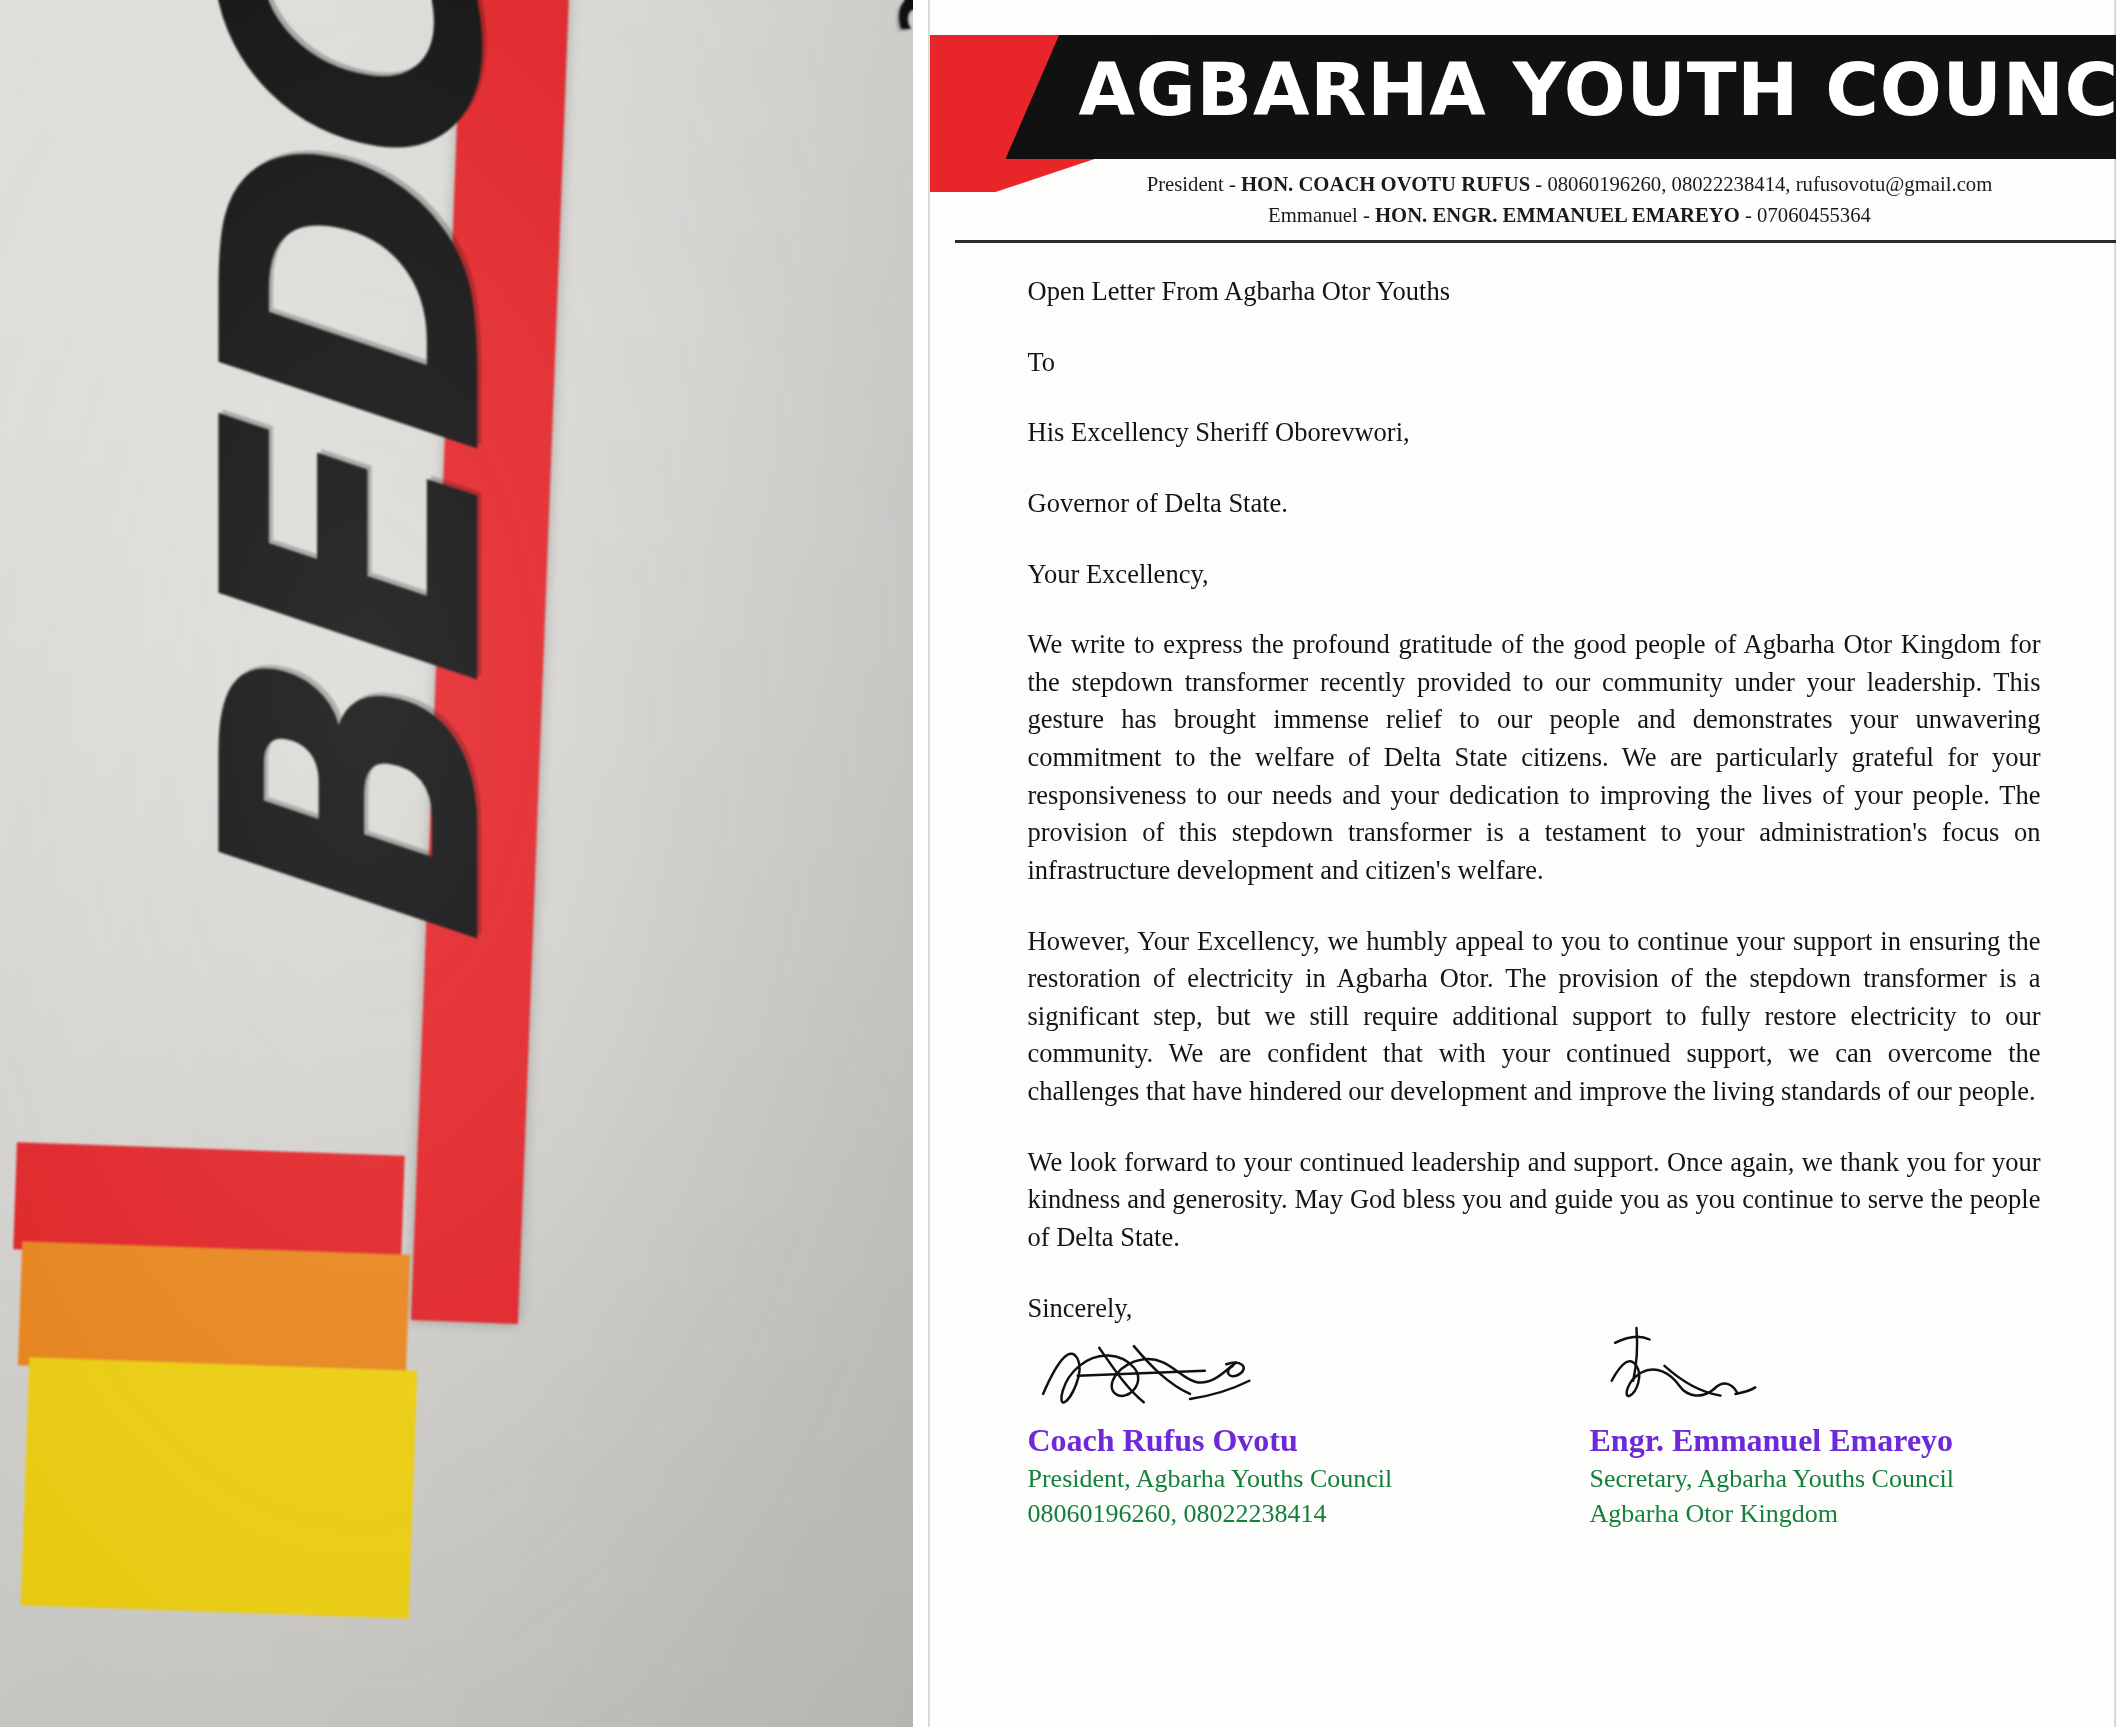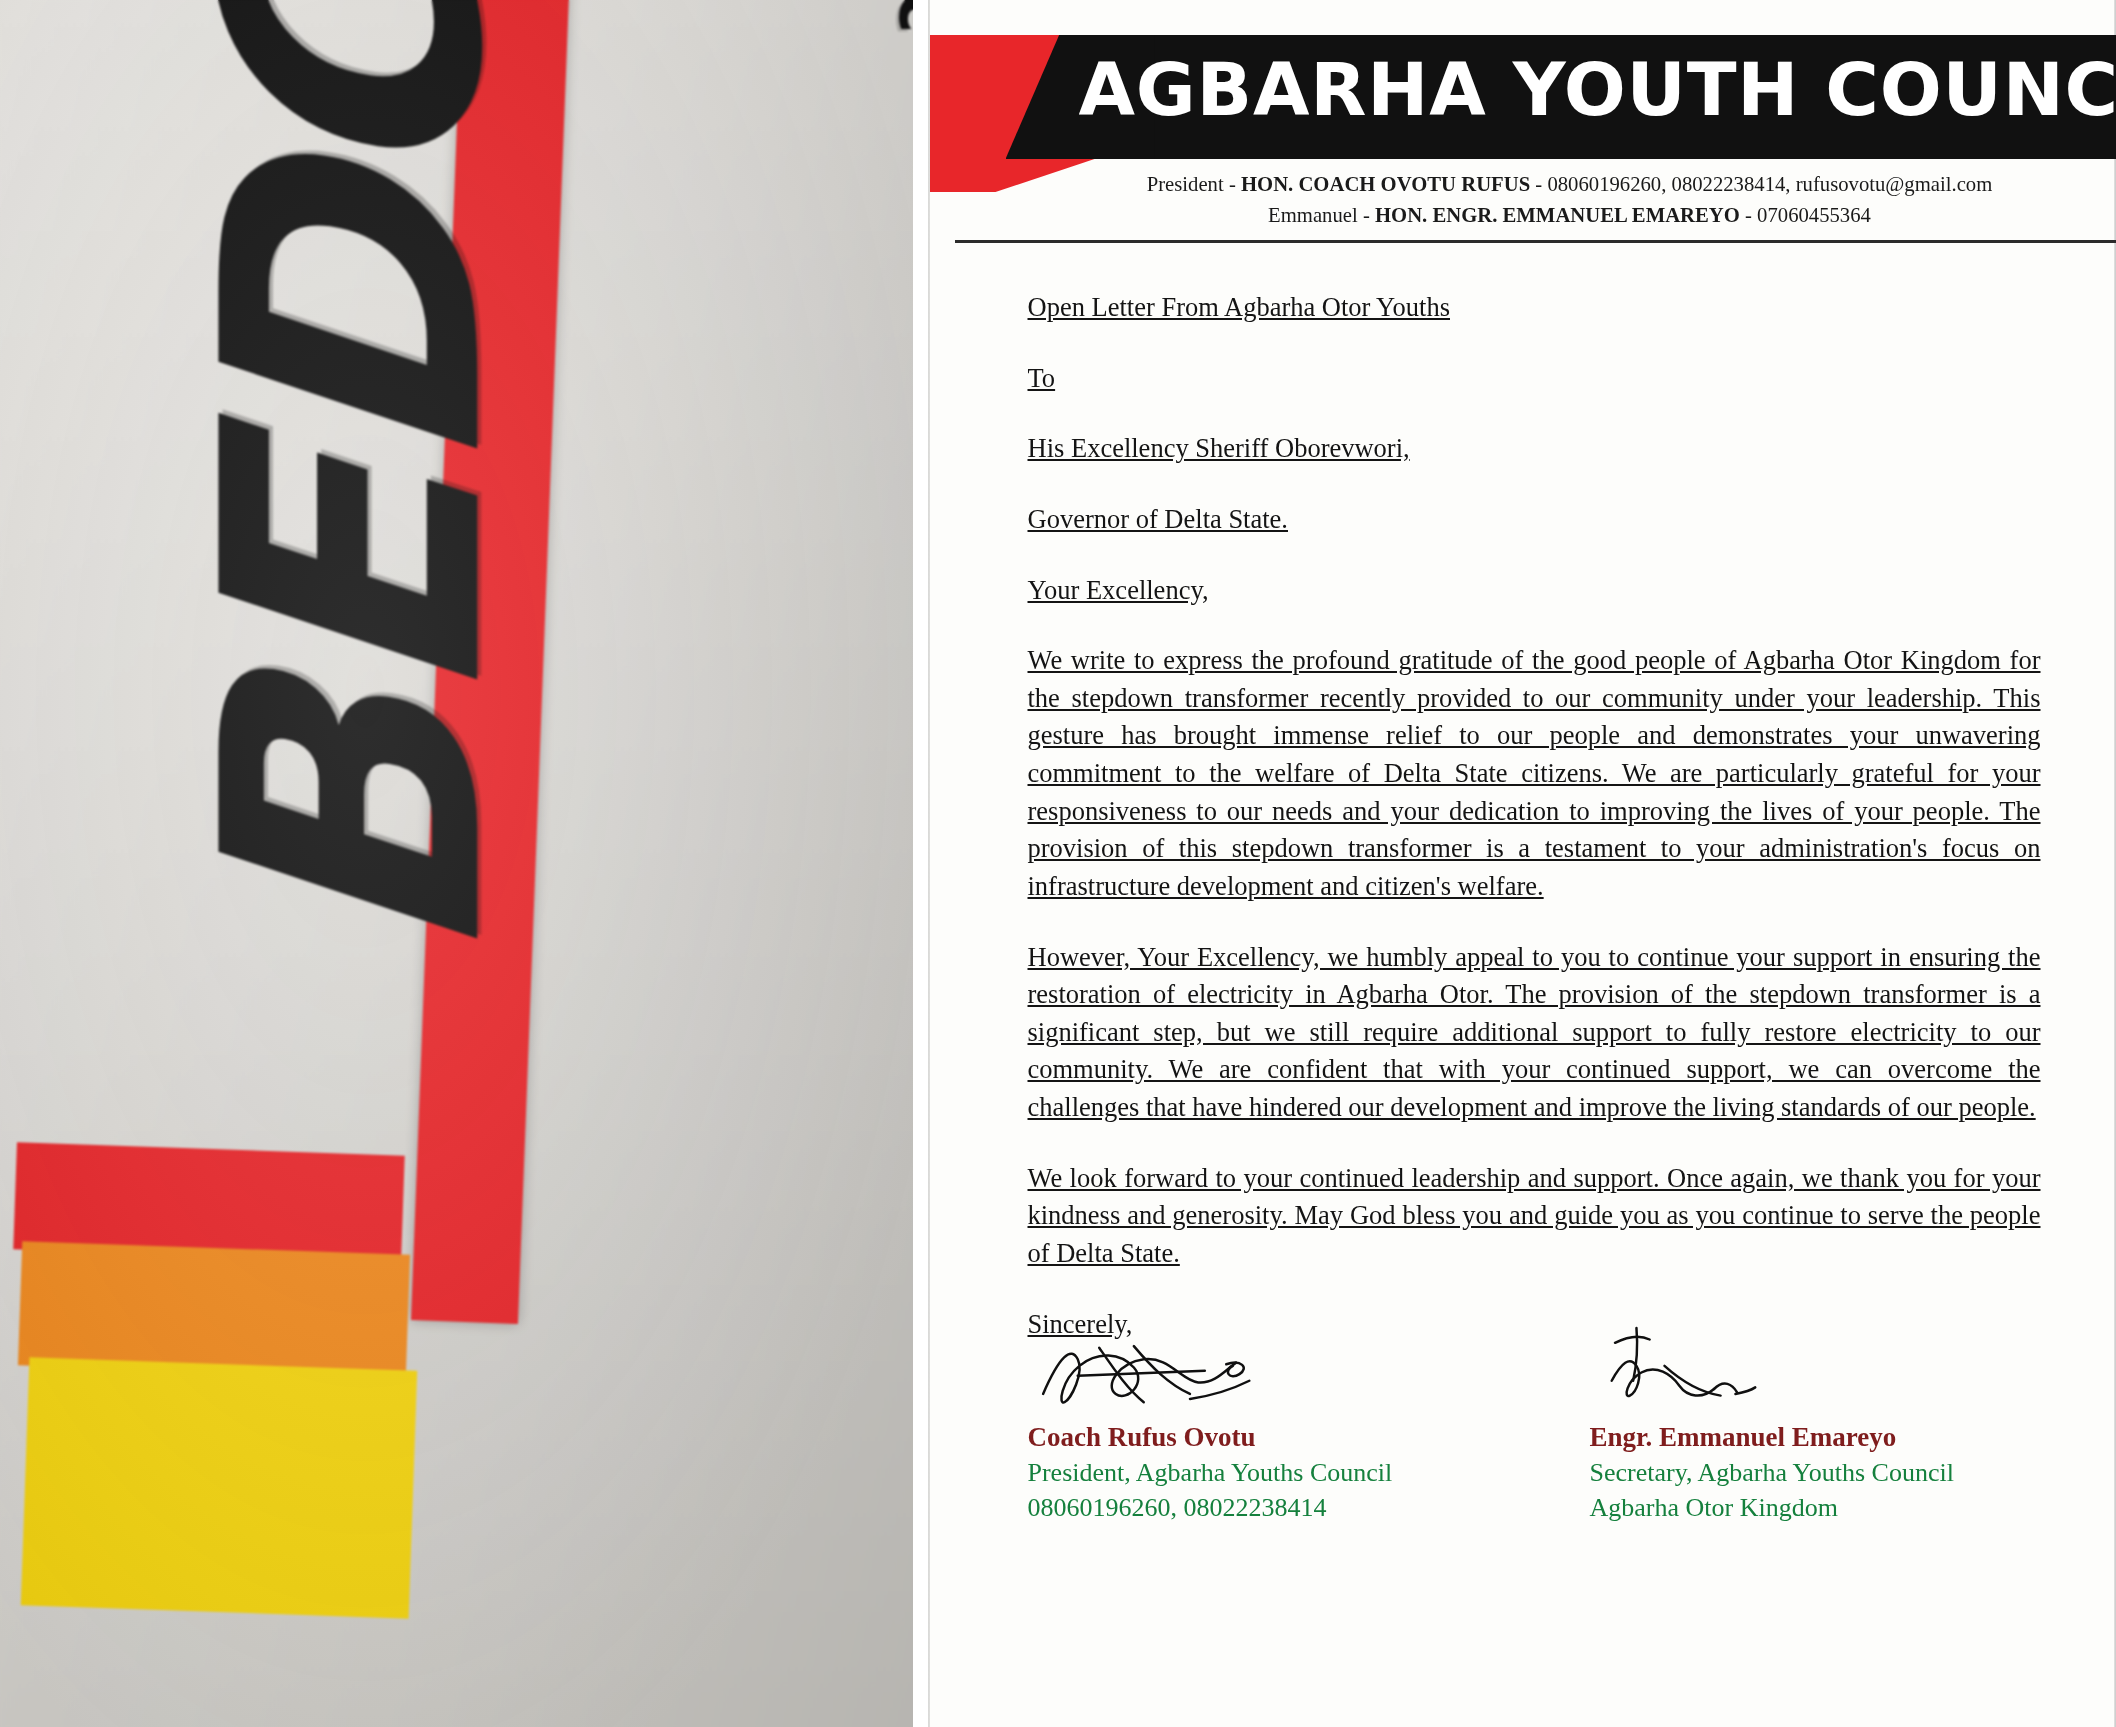--- a/index.html
+++ b/index.html
@@ -229,23 +229,22 @@
   .body-area {
     position: absolute;
     left: 98px;
     top: 273px;
     width: 1013px;
     color: #141414;
     font-size: 26.5px;
     line-height: 1.42;
   }
   .body-area p {
-    margin: 16px 0 33px 0;
+    margin: 0 0 33px 0;
     text-align: justify;
-    text-decoration: underline;
   }
   .body-area p.noindent {
     text-align: left;
   }
   .addr-line {
     margin: 0;
     text-align: left;
   }
 
   
@@ -257,22 +256,22 @@
     display: flex;
     justify-content: space-between;
   }
   .sig-col { width: 463px; }
   .sig-img {
     height: 99px;
     position: relative;
   }
   .sig-name {
     font-weight: bold;
-    font-size: 27px;
-    color: #7f1d1d;
+    font-size: 32px;
+    color: #6d28d9;
     margin-bottom: 3.3px;
   }
   .sig-line {
     font-size: 26px;
     color: #15803d;
     line-height: 1.32;
   }
   svg.scribble { display: block; }
 </style>
 </head>

